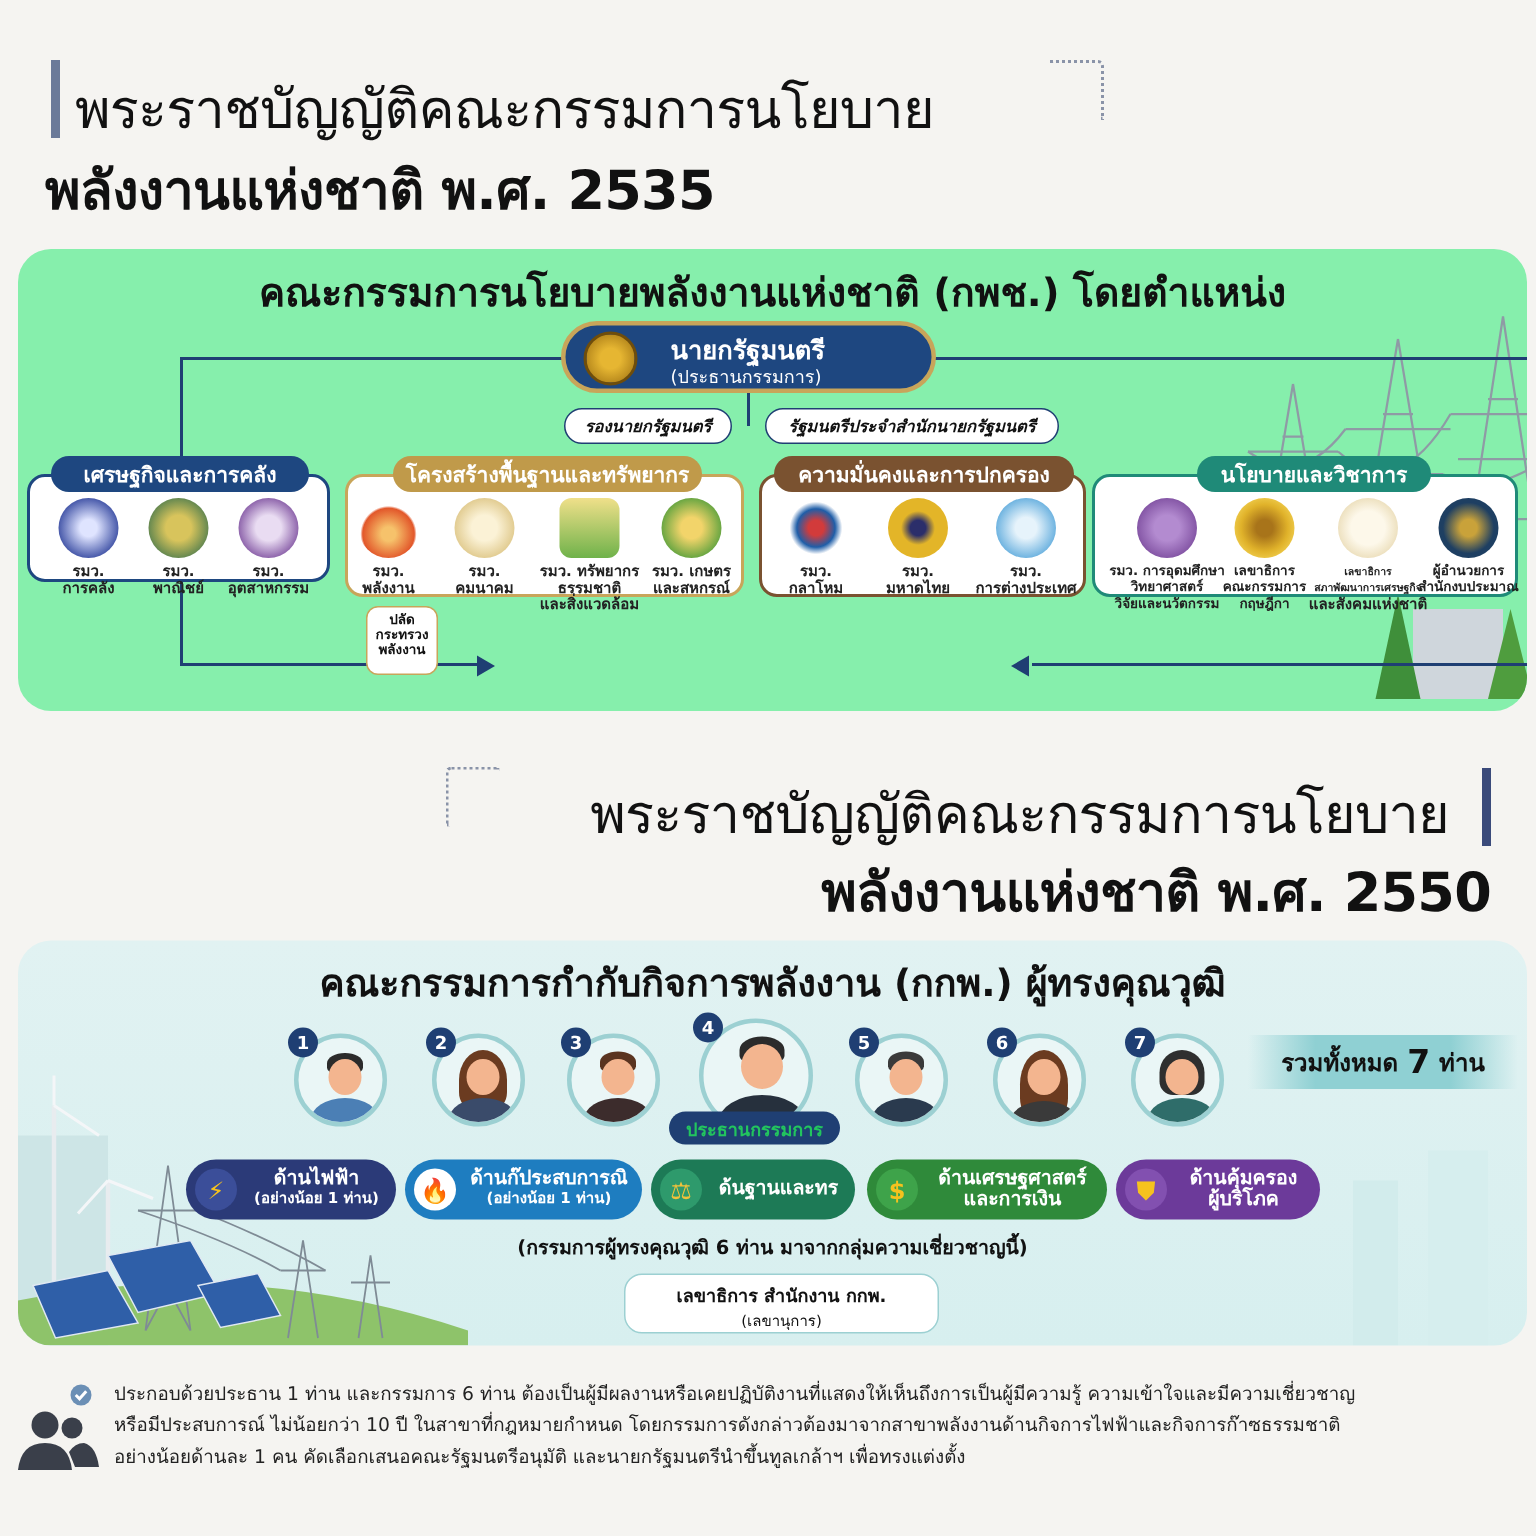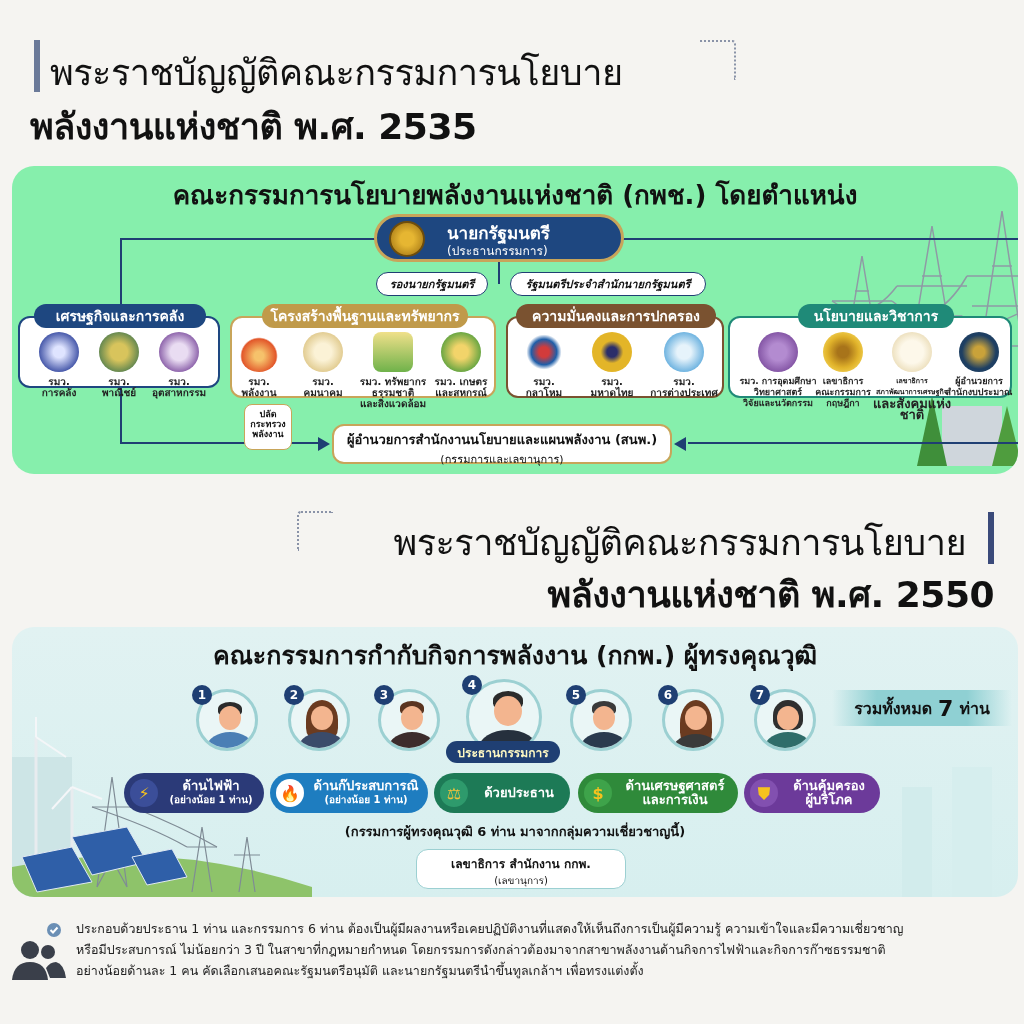--- a/index.html
+++ b/index.html
@@ -37,21 +37,21 @@
   .arrow-head { position: absolute; width: 0; height: 0; border-top: 7px solid transparent; border-bottom: 7px solid transparent; }
 
   
   .panel2 { position: absolute; left: 12px; top: 627px; width: 1006px; height: 270px; background: linear-gradient(180deg, #e1f2f2 0%, #d7efef 100%); border-radius: 22px; overflow: hidden; }
   .panel2-title { position: absolute; left: 0; width: 1006px; top: 8px; text-align: center; font-size: 25px; font-weight: 700; }
   .person { position: absolute; border-radius: 50%; background: #eaf6f6; border: 3px solid #9cd0d2; overflow: hidden; }
   .person .head { position: absolute; border-radius: 50%; background: #f3b58f; }
   .person .hair { position: absolute; border-radius: 50% 50% 30% 30%; background: #2b2b2b; }
   .person .body { position: absolute; border-radius: 50% 50% 0 0; }
   .badge-num { position: absolute; width: 20px; height: 20px; border-radius: 50%; background: #1f3f73; color: #fff; font-size: 12px; font-weight: 700; display: flex; align-items: center; justify-content: center; }
-  .chair-label { position: absolute; left: 434px; top: 114px; width: 114px; height: 22px; background: #1f3f73; color: #fef9c3; font-size: 12px; font-weight: 700; border-radius: 11px; display: flex; align-items: center; justify-content: center; }
+  .chair-label { position: absolute; left: 434px; top: 114px; width: 114px; height: 22px; background: #1f3f73; color: #22c55e; font-size: 12px; font-weight: 700; border-radius: 11px; display: flex; align-items: center; justify-content: center; }
   .total-box { position: absolute; left: 820px; top: 63px; width: 180px; height: 36px; background: linear-gradient(90deg, rgba(125,200,205,0) 0%, #8fd0d3 25%, #8fd0d3 75%, rgba(125,200,205,0) 100%); display: flex; align-items: center; justify-content: center; font-size: 16px; font-weight: 700; }
   .total-num { font-size: 22px; margin: 0 6px; }
 
   .field-pill { position: absolute; height: 40px; border-radius: 20px; color: #fff; display: flex; align-items: center; }
   .field-icon { width: 28px; height: 28px; border-radius: 50%; margin-left: 6px; flex-shrink: 0; display: flex; align-items: center; justify-content: center; font-size: 16px; font-weight: 700; }
   .field-text { flex: 1; text-align: center; line-height: 14px; }
   .field-main { font-size: 13px; font-weight: 700; }
   .field-sub { font-size: 10px; font-weight: 700; }
   .experts-note { position: absolute; left: 0; width: 1006px; top: 194px; text-align: center; font-size: 13px; font-weight: 700; }
   .ec-secr { position: absolute; left: 404px; top: 222px; width: 210px; height: 40px; background: #fff; border: 1.5px solid #9cd0d2; border-radius: 12px; text-align: center; }
@@ -179,32 +179,28 @@
   <div class="member" style="left:796px; top:166px; width:70px;">
     <div class="seal" style="background:radial-gradient(circle,#a8741a 20%,#e0b22a 55%,#f5d65a 85%);"></div>
     <div class="member-label small">เลขาธิการ</div>
     <div class="member-label small">คณะกรรมการ</div>
     <div class="member-label small">กฤษฎีกา</div>
   </div>
   <div class="member" style="left:858px; top:166px; width:84px;">
     <div class="seal" style="background:radial-gradient(circle,#fdf8ea 40%,#e6d6ac 85%);"></div>
     <div class="member-label small" style="font-size:7px;">เลขาธิการ</div>
     <div class="member-label small" style="font-size:7px;">สภาพัฒนาการเศรษฐกิจ</div>
-    <div class="member-label small" style="font-size:13px;">และสังคมแห่งชาติ</div>
+    <div class="member-label small" style="font-size:10px;">และสังคมแห่งชาติ</div>
   </div>
   <div class="member" style="left:930px; top:166px; width:74px;">
     <div class="seal" style="background:radial-gradient(circle,#c9a23a 20%,#1e3f62 60%);"></div>
     <div class="member-label small">ผู้อำนวยการ</div>
     <div class="member-label small">สำนักงบประมาณ</div>
   </div>
 
-  <div class="secr-box">
-    <div class="secr-title">ผู้อำนวยการสำนักงานนโยบายและแผนพลังงาน (สนพ.)</div>
-    <div class="secr-sub">(กรรมการและเลขานุการ)</div>
-  </div>
 </div>
 
 <div class="dot-corner left" style="left:297px; top:511px;"></div>
 <div class="h1-line1" style="right:58px; top:514px;">พระราชบัญญัติคณะกรรมการนโยบาย</div>
 <div class="h1-bar" style="left:988px; top:512px; height:52px; background:#3a4a7a;"></div>
 <div class="h1-line2" style="right:30px; top:566px;">พลังงานแห่งชาติ พ.ศ. 2550</div>
 
 <div class="panel2">
 
   <svg class="abs" style="left:0; top:90px;" width="300" height="180" viewBox="0 0 300 180">
@@ -305,21 +301,21 @@
   <div class="field-pill" style="left:258px; top:146px; width:158px; background:#1e7dc0;">
     <div class="field-icon" style="background:#fff; color:#f06a1e;">🔥</div>
     <div class="field-text">
       <div class="field-main">ด้านก๊ประสบการณิ</div>
       <div class="field-sub">(อย่างน้อย 1 ท่าน)</div>
     </div>
   </div>
   <div class="field-pill" style="left:422px; top:146px; width:136px; background:#1d7a56;">
     <div class="field-icon" style="background:#2e9a6c; color:#f2c23a;">⚖</div>
     <div class="field-text">
-      <div class="field-main">ด้วยประธาน</div>
+      <div class="field-main">ด้นฐานและทร</div>
     </div>
   </div>
   <div class="field-pill" style="left:566px; top:146px; width:160px; background:#2f8a3a;">
     <div class="field-icon" style="background:#3ea34a; color:#f6c21e;">$</div>
     <div class="field-text">
       <div class="field-main">ด้านเศรษฐศาสตร์</div>
       <div class="field-main">และการเงิน</div>
     </div>
   </div>
   <div class="field-pill" style="left:732px; top:146px; width:136px; background:#6c3a9a;">
@@ -340,15 +336,15 @@
 <svg class="footer-icon" viewBox="0 0 56 62">
   <circle cx="44" cy="10" r="7" fill="#6b8fb5"></circle>
   <path d="M40.5 10 L43 12.5 L47.5 7.5" stroke="#fff" stroke-width="2" fill="none"></path>
   <circle cx="20" cy="30" r="9" fill="#3a3f4a"></circle>
   <circle cx="38" cy="32" r="7" fill="#3a3f4a"></circle>
   <path d="M2 60 Q 4 42 20 42 Q 36 42 38 60 Z" fill="#3a3f4a"></path>
   <path d="M36 48 Q 40 42 46 42 Q 54 44 56 58 L40 58 Z" fill="#3a3f4a"></path>
 </svg>
 <div class="footer-text">
   <div>ประกอบด้วยประธาน 1 ท่าน และกรรมการ 6 ท่าน ต้องเป็นผู้มีผลงานหรือเคยปฏิบัติงานที่แสดงให้เห็นถึงการเป็นผู้มีความรู้ ความเข้าใจและมีความเชี่ยวชาญ</div>
-  <div>หรือมีประสบการณ์ ไม่น้อยกว่า 3 ปี ในสาขาที่กฎหมายกำหนด โดยกรรมการดังกล่าวต้องมาจากสาขาพลังงานด้านกิจการไฟฟ้าและกิจการก๊าซธรรมชาติ</div>
+  <div>หรือมีประสบการณ์ ไม่น้อยกว่า 10 ปี ในสาขาที่กฎหมายกำหนด โดยกรรมการดังกล่าวต้องมาจากสาขาพลังงานด้านกิจการไฟฟ้าและกิจการก๊าซธรรมชาติ</div>
   <div>อย่างน้อยด้านละ 1 คน คัดเลือกเสนอคณะรัฐมนตรีอนุมัติ และนายกรัฐมนตรีนำขึ้นทูลเกล้าฯ เพื่อทรงแต่งตั้ง</div>
 </div>
 
 </body></html>

